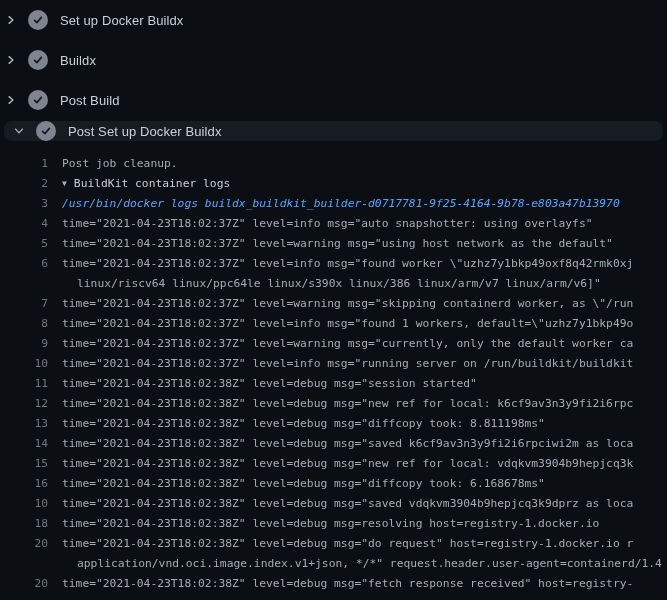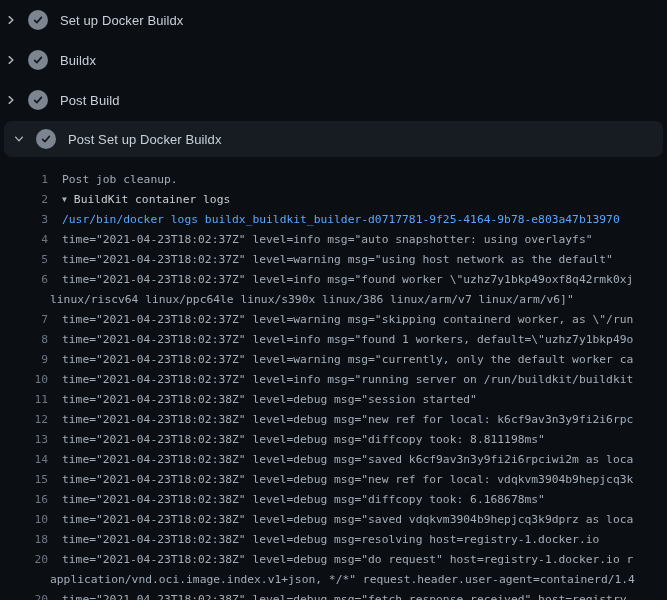--- a/index.html
+++ b/index.html
@@ -9,43 +9,43 @@
     font-family:"Liberation Sans", sans-serif;
     -webkit-font-smoothing:antialiased;
   }
   
   .steps { }
   .step-row {
     height:40px; display:flex; align-items:center;
     padding:0 4px; cursor:pointer;
   }
   .step-row.expanded {
-    height:36px; margin:1px 4px 3px; padding:0 8px;
+    height:20px; margin:1px 4px 3px; padding:0 8px;
     background:#171c23; border-radius:8px;
   }
   .chev { flex:none; width:14px; height:14px; margin-right:10px; display:flex; align-items:center; justify-content:center; }
   .chev svg { display:block; }
   .check {
     flex:none; width:20px; height:20px; border-radius:50%;
     background:#7d8590; display:flex; align-items:center; justify-content:center;
     margin-right:12px;
   }
   .step-label { color:#c9d1d9; font-size:13px; letter-spacing:.1px; }
   
   .log {
     padding-top:10px;
     font-family:"DejaVu Sans Mono", "Liberation Mono", monospace;
     font-size:11.3px;
   }
   .log-row { display:flex; height:20px; line-height:20px; white-space:pre; overflow:hidden; }
   .ln { flex:none; width:48px; text-align:right; color:#6e7681; }
   .lt { flex:none; padding-left:14px; color:#a3adb8;text-align:right; }
-  .log-row.cmd .lt { color:#58a6ff; }
+  .log-row.cmd .lt { color:#58a6ff;font-style:italic; }
   .log-row.group .lt { color:#c6cfd8; }
-  .log-row.wrap .lt { padding-left:2px; }
+  .log-row.wrap .lt { padding-left:2px;margin-left:27px; }
   .tri { display:inline-block; font-size:8px; margin-right:7px; vertical-align:1px; color:#a3adb8; }
 </style>
 </head>
 <body>
 
 <div class="app">
 
   <div class="steps">
 
     <div class="step-row">

